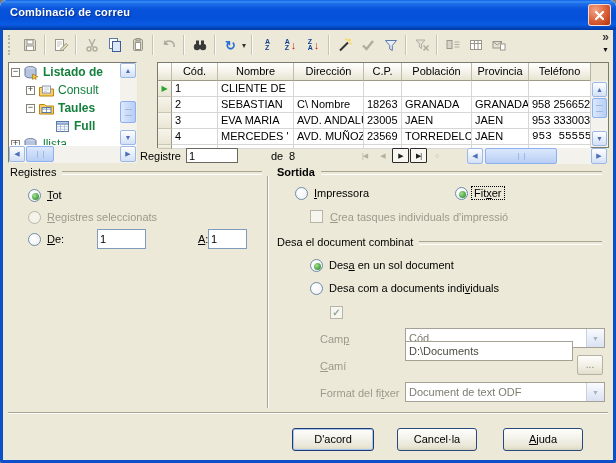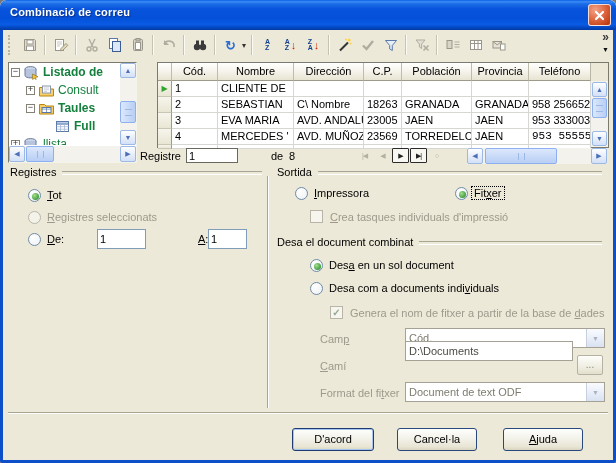--- a/index.html
+++ b/index.html
@@ -417,41 +417,40 @@
   <span class="abs radio off" style="left:28px;top:211px;"></span>
   <span class="abs lbl dim" style="left:47px;top:211px;"><span></span><span class="u">R</span><span>egistres seleccionats</span></span>
   <span class="abs radio" style="left:28px;top:233px;"></span>
   <span class="abs lbl" style="left:47px;top:233px;"><span></span><span class="u">D</span><span>e:</span></span>
   <input class="abs rinput" style="left: 97px; top: 229px; width: 49px; height: 20px; border-color: rgb(127, 157, 185);" value="1">
   <span class="abs lbl" style="left:198px;top:233px;"><span></span><span class="u">A</span><span>:</span></span>
   <input class="abs rinput" style="left: 208px; top: 229px; width: 39px; height: 20px; border-color: rgb(127, 157, 185);" value="1">
 
   <div class="abs vsep" style="left:267px;top:176px;height:232px;"></div>
 
-  <div class="abs fline" style="left:277px;top:166px;width:325px;">
+  <div class="abs fline" style="left:277px;top:166px;width:325px;font-weight:bold;">
     <span class="ftext">Sortida</span>
     <span class="frule"></span>
   </div>
   <span class="abs radio" style="left:295px;top:187px;"></span>
   <span class="abs lbl" style="left:314px;top:187px;"><span></span><span class="u">I</span><span>mpressora</span></span>
   <span class="abs radio sel" style="left:455px;top:187px;"></span>
   <span class="abs lbl focusbox" style="left:472px;top:187px;"><span>Fit</span><span class="u">x</span><span>er</span></span>
   <span class="abs chk" style="left:310px;top:210px;"></span>
   <span class="abs lbl dim" style="left:330px;top:211px;"><span></span><span class="u">C</span><span>rea tasques individuals d'impressió</span></span>
 
   <div class="abs fline" style="left:277px;top:236px;width:325px;">
     <span class="ftext">Desa el document combinat</span>
     <span class="frule"></span>
   </div>
   <span class="abs radio sel" style="left:310px;top:259px;"></span>
   <span class="abs lbl" style="left:329px;top:259px;"><span>Des</span><span class="u">a</span><span> en un sol document</span></span>
   <span class="abs radio" style="left:310px;top:282px;"></span>
   <span class="abs lbl" style="left:329px;top:282px;"><span>Desa com a documents indi</span><span class="u">v</span><span>iduals</span></span>
   <span class="abs chk" style="left:330px;top:306px;">✓</span>
-  <span class="abs lbl dim" style="left:350px;top:307px;"><span>Genera el nom de fitxer a partir de la base de </span><span class="u">d</span><span>ades</span></span>
 
   <span class="abs lbl dim" style="left:320px;top:333px;"><span>Cam</span><span class="u">p</span><span></span></span>
   <div class="abs field" style="left:405px;top:328px;width:200px;height:20px;">
     <span class="val">Cód.</span>
     <span class="cbtn">▼</span>
   </div>
 
   <span class="abs lbl dim" style="left:320px;top:360px;"><span></span><span class="u">C</span><span>amí</span></span>
   <div class="abs field" style="left:405px;top:341px;width:168px;height:20px;">
     <span class="val dark">D:\Documents</span>

